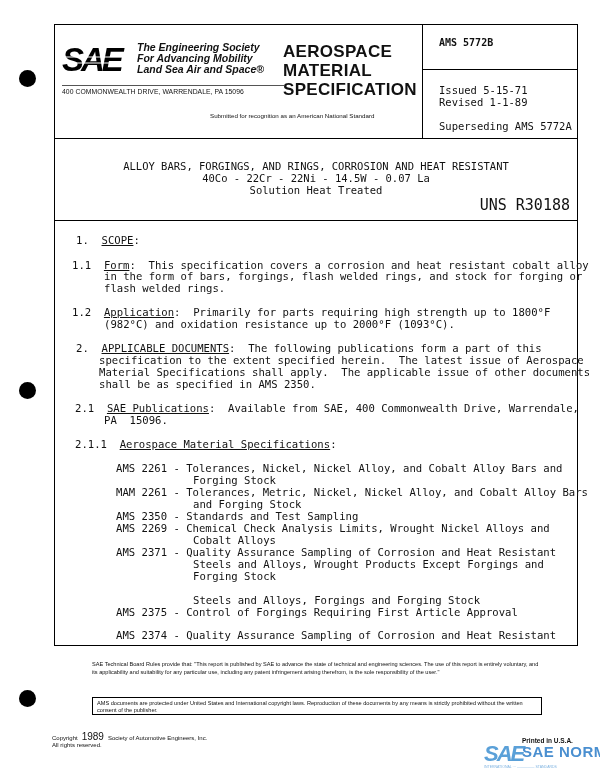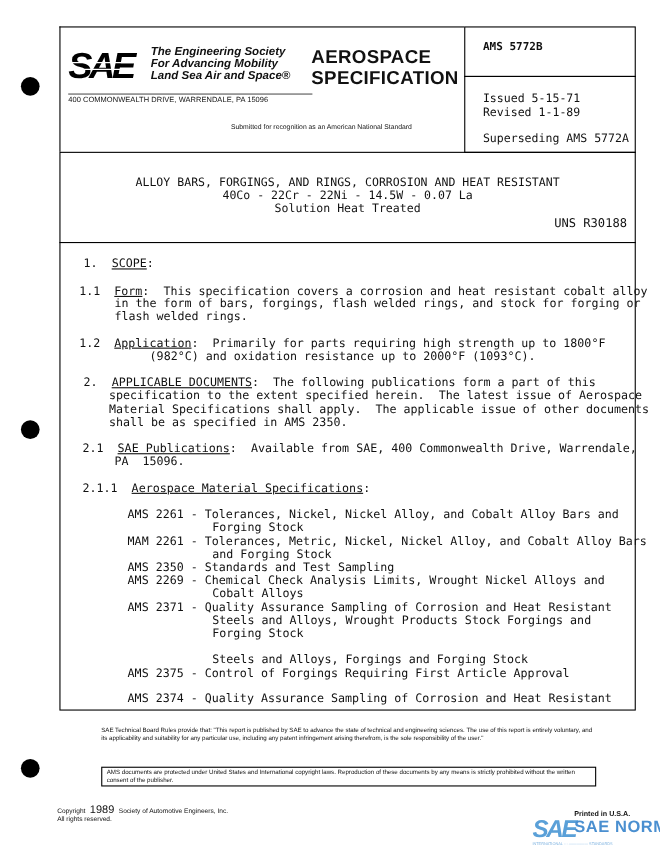--- a/index.html
+++ b/index.html
@@ -20,21 +20,21 @@
 
     .box-ams { position: absolute; left: 422px; top: 24px; width: 156px; height: 46px; border: 1.5px solid #000; box-sizing: border-box; }
     .box-ams .num { position: absolute; left: 16px; top: 12px; font-size: 10px; font-weight: bold; }
     .box-issued { position: absolute; left: 422px; top: 69px; width: 156px; height: 70px; border: 1.5px solid #000; box-sizing: border-box; text-align: right; }
     .box-issued .l { position: absolute; left: 16px; font-size: 10.5px; }
 
     
     .main-box { position: absolute; left: 54px; top: 138px; width: 524px; height: 508px; border: 1.8px solid #000; box-sizing: border-box; }
     .title-rule { position: absolute; left: 54px; top: 220px; width: 524px; border-top: 1.5px solid #000; }
     .title-line { position: absolute; left: 54px; width: 524px; text-align: center; font-size: 10.5px; }
-    .uns { position: absolute; right: 30px; top: 196px; font-size: 11px; }
+    .uns { position: absolute; right: 30px; top: 196px; font-size: 15px; }
 
     .body-text { position: absolute; font-size: 10.6px; line-height: 12px; white-space: pre; }
     .u { text-decoration: underline; }
 
     
     .rules { position: absolute; left: 92px; top: 661px; width: 450px; font-size: 5.6px; line-height: 7.6px; }
     .copybox { position: absolute; left: 92px; top: 697px; width: 450px; height: 18px; border: 1px solid #000; padding: 2px 4px; box-sizing: border-box; font-size: 5.6px; line-height: 7px; }
     .copyright { position: absolute; left: 52px; top: 733px; font-size: 6px; line-height: 7px; }
     .copyright .yr { font-size: 10px; margin: 0 4px; }
     .printed { position: absolute; left: 522px; top: 737px; font-size: 6.5px; font-weight: bold; }
@@ -58,20 +58,21 @@
 </svg>
 <div class="tagline sans">
   <div>The Engineering Society</div>
   <div>For Advancing Mobility</div>
   <div>Land Sea Air and Space®</div>
 </div>
 <div class="addr-rule"></div>
 <div class="addr sans">400 COMMONWEALTH DRIVE, WARRENDALE, PA 15096</div>
 <div class="ams-title sans">
   <div>AEROSPACE</div>
+  <div>MATERIAL</div>
   <div>SPECIFICATION</div>
 </div>
 <div class="submitted sans">Submitted for recognition as an American National Standard</div>
 
 <div class="box-ams">
   <span class="num mono">AMS 5772B</span>
 </div>
 <div class="box-issued mono">
   <span class="l" style="top:14px;">Issued  5-15-71</span>
   <span class="l" style="top:26px;">Revised 1-1-89</span>
@@ -85,41 +86,41 @@
 <div class="uns mono">UNS R30188</div>
 <div class="title-rule"></div>
 
 <div class="body-text mono" style="left:76px;top:234px;"><span>1.</span>  <span class="u">SCOPE</span><span>:</span></div>
 
 <div class="body-text mono" style="left:72px;top:259px;"><span>1.1</span>  <span class="u">Form</span><span>:  This specification covers a corrosion and heat resistant cobalt alloy</span></div>
 <div class="body-text mono" style="left:104px;top:270px;">in the form of bars, forgings, flash welded rings, and stock for forging or</div>
 <div class="body-text mono" style="left:104px;top:282px;">flash welded rings.</div>
 
 <div class="body-text mono" style="left:72px;top:306px;"><span>1.2</span>  <span class="u">Application</span><span>:  Primarily for parts requiring high strength up to 1800°F</span></div>
-<div class="body-text mono" style="left:104px;top:318px;margin-left:32px;">(982°C) and oxidation resistance up to 2000°F (1093°C).</div>
+<div class="body-text mono" style="left:104px;top:318px;">(982°C) and oxidation resistance up to 2000°F (1093°C).</div>
 
 <div class="body-text mono" style="left:76px;top:342px;"><span>2.</span>  <span class="u">APPLICABLE DOCUMENTS</span><span>:  The following publications form a part of this</span></div>
 <div class="body-text mono" style="left:99px;top:354px;">specification to the extent specified herein.  The latest issue of Aerospace</div>
 <div class="body-text mono" style="left:99px;top:366px;">Material Specifications shall apply.  The applicable issue of other documents</div>
 <div class="body-text mono" style="left:99px;top:378px;">shall be as specified in AMS 2350.</div>
 
 <div class="body-text mono" style="left:75px;top:402px;"><span>2.1</span>  <span class="u">SAE Publications</span><span>:  Available from SAE, 400 Commonwealth Drive, Warrendale,</span></div>
 <div class="body-text mono" style="left:104px;top:414px;">PA  15096.</div>
 
 <div class="body-text mono" style="left:75px;top:438px;"><span>2.1.1</span>  <span class="u">Aerospace Material Specifications</span><span>:</span></div>
 
 <div class="body-text mono" style="left:116px;top:462px;"><span>AMS 2261</span> - <span>Tolerances, Nickel, Nickel Alloy, and Cobalt Alloy Bars and</span></div>
 <div class="body-text mono" style="left:193px;top:474px;">Forging Stock</div>
 <div class="body-text mono" style="left:116px;top:486px;"><span>MAM 2261</span> - <span>Tolerances, Metric, Nickel, Nickel Alloy, and Cobalt Alloy Bars</span></div>
 <div class="body-text mono" style="left:193px;top:498px;">and Forging Stock</div>
 <div class="body-text mono" style="left:116px;top:510px;"><span>AMS 2350</span> - <span>Standards and Test Sampling</span></div>
 <div class="body-text mono" style="left:116px;top:522px;"><span>AMS 2269</span> - <span>Chemical Check Analysis Limits, Wrought Nickel Alloys and</span></div>
 <div class="body-text mono" style="left:193px;top:534px;">Cobalt Alloys</div>
 <div class="body-text mono" style="left:116px;top:546px;"><span>AMS 2371</span> - <span>Quality Assurance Sampling of Corrosion and Heat Resistant</span></div>
-<div class="body-text mono" style="left:193px;top:558px;">Steels and Alloys, Wrought Products Stock Forgings and</div>
+<div class="body-text mono" style="left:193px;top:558px;">Steels and Alloys, Wrought Products Except Forgings and</div>
 <div class="body-text mono" style="left:193px;top:570px;">Forging Stock</div>
 <div class="body-text mono" style="left:116px;top:582px;margin-top:47px;"><span>AMS 2374</span> - <span>Quality Assurance Sampling of Corrosion and Heat Resistant</span></div>
 <div class="body-text mono" style="left:193px;top:594px;">Steels and Alloys, Forgings and Forging Stock</div>
 <div class="body-text mono" style="left:116px;top:606px;"><span>AMS 2375</span> - <span>Control of Forgings Requiring First Article Approval</span></div>
 
 <div class="rules sans">SAE Technical Board Rules provide that: "This report is published by SAE to advance the state of technical and engineering sciences. The use of this report is entirely voluntary, and its applicability and suitability for any particular use, including any patent infringement arising therefrom, is the sole responsibility of the user."</div>
 <div class="copybox sans">AMS documents are protected under United States and International copyright laws. Reproduction of these documents by any means is strictly prohibited without the written consent of the publisher.</div>
 <div class="copyright sans">
   <div><span>Copyright</span><span class="yr">1989</span><span>Society of Automotive Engineers, Inc.</span></div>
   <div>All rights reserved.</div>

